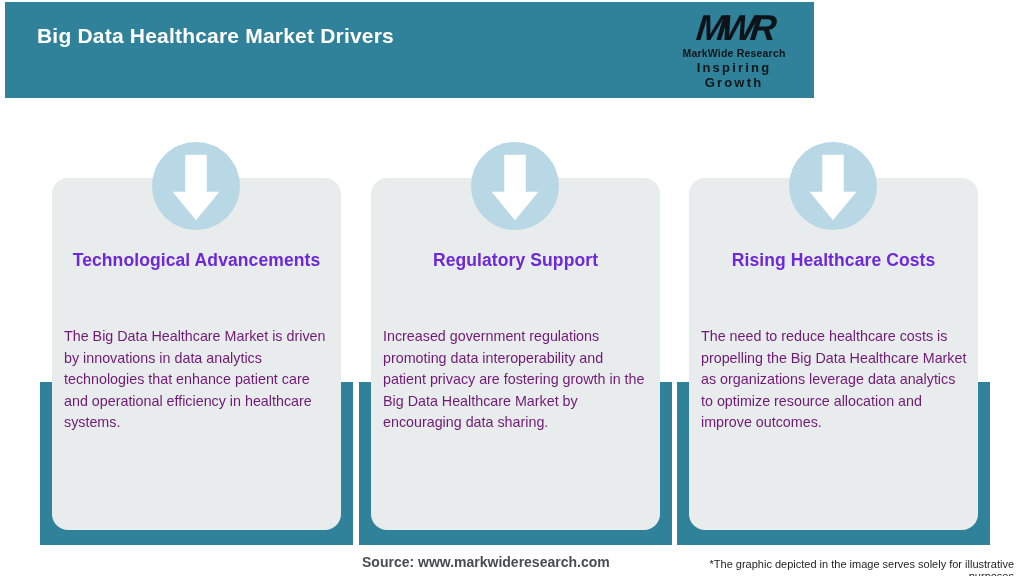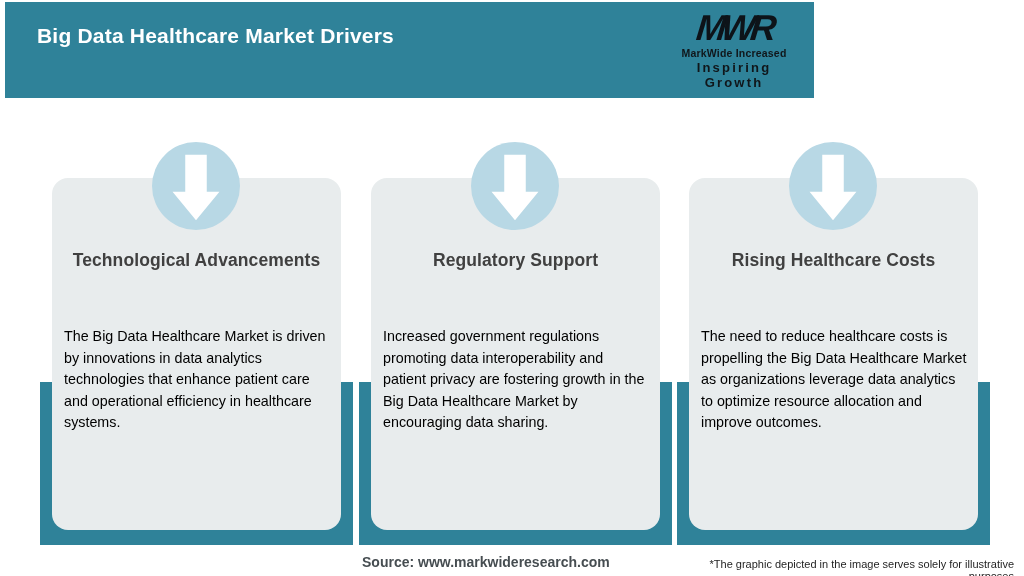--- a/index.html
+++ b/index.html
@@ -42,26 +42,26 @@
   .card {
     position:absolute; top:178px; width:289px; height:352px;
     background:#e8eced; border-radius:16px;
   }
   .card-1 { left:52px; }
   .card-2 { left:371px; }
   .card-3 { left:689px; }
 
   .card-title {
     position:absolute; top:72px; left:8px; right:8px; margin:0;
-    text-align:center; font-size:17.5px; font-weight:bold; color:#404040;
+    text-align:center; font-size:17.5px; font-weight:bold; color:#6d28d9;
     letter-spacing:0.1px;
   }
   .card-body {
     position:absolute; top:148px; left:12px; right:10px; margin:0;
-    font-size:14.3px; line-height:21.5px; color:#000000;
+    font-size:14.3px; line-height:21.5px; color:#701a75;
   }
 
   
   .circle {
     position:absolute; top:142px; width:88px; height:88px; border-radius:50%;
     background:#b8d8e5; display:flex; align-items:center; justify-content:center;
   }
   .circle-1 { left:152px; }
   .circle-2 { left:471px; }
   .circle-3 { left:789px; }
@@ -79,21 +79,21 @@
 </style>
 </head>
 <body>
 
 <div class="page">
 
   <header class="topbar">
     <h1 class="page-title">Big Data Healthcare Market Drivers</h1>
     <div class="logo">
       <div class="logo-mark">MWR</div>
-      <div class="logo-name">MarkWide Increased</div>
+      <div class="logo-name">MarkWide Research</div>
       <div class="logo-tagline">Inspiring Growth</div>
     </div>
   </header>
 
   <div class="band band-1"></div>
   <div class="band band-2"></div>
   <div class="band band-3"></div>
 
   <section class="card card-1">
     <h2 class="card-title">Technological Advancements</h2>

